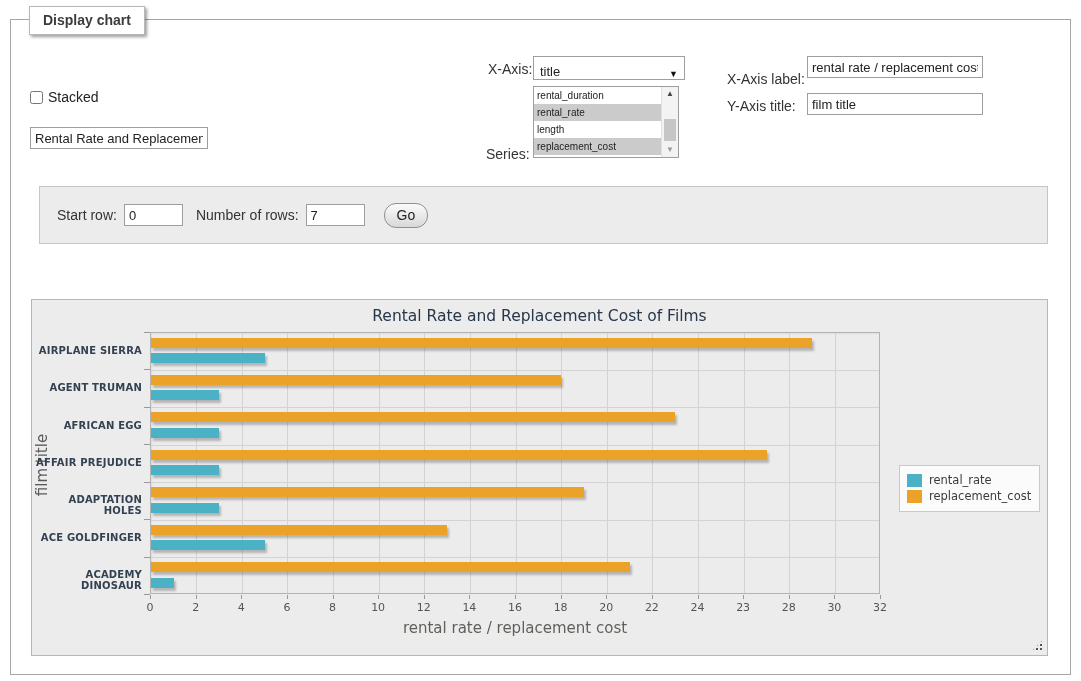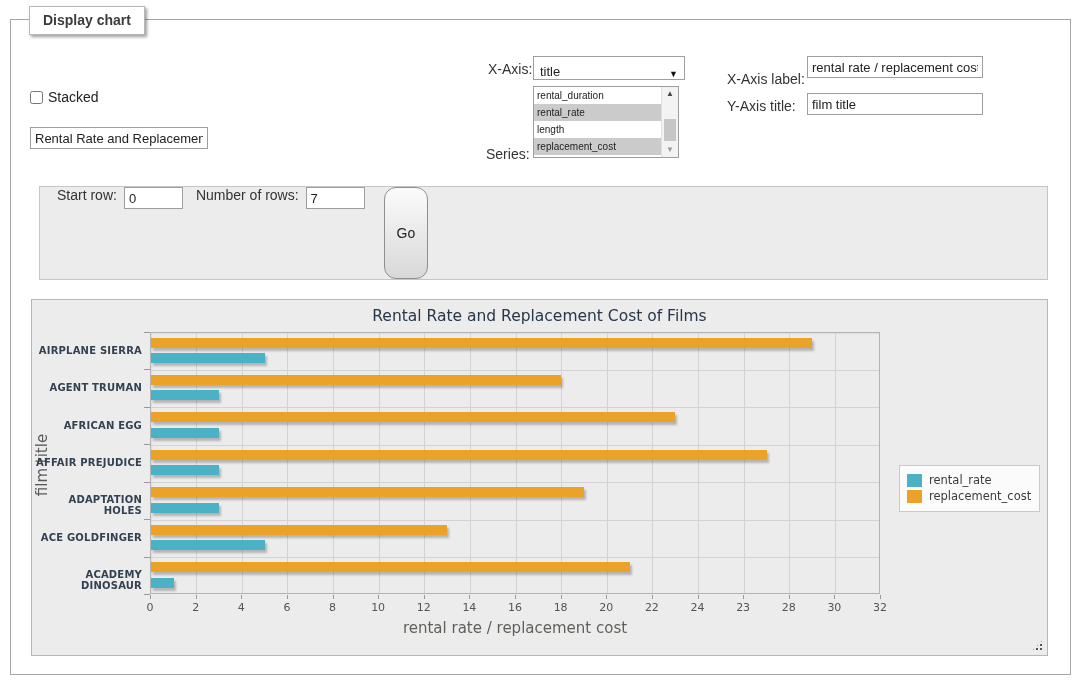--- a/index.html
+++ b/index.html
@@ -41,22 +41,22 @@
   .lb-btn { position: absolute; left: 0; width: 100%; height: 14px; text-align: center;
     font-size: 8px; line-height: 14px; color: #444; }
   .lb-btn.up { top: 0; }
   .lb-btn.down { bottom: 0; color: #9b9b9b; }
   .lb-thumb { position: absolute; left: 2px; width: 12px; top: 32px; height: 22px; background: #c6c6c6; }
 
   #x-label-input { position: absolute; left: 796px; top: 36px; width: 176px; }
   #y-label-input { position: absolute; left: 796px; top: 73px; width: 176px; }
 
   
-  .rows-panel { position: absolute; left: 28px; top: 166px; width: 1009px; height: 94px;
-    background: #ececec; border: 1px solid #c6c6c6; display: flex; padding-left: 17px; }
+  .rows-panel { position: absolute; left: 28px; top: 166px; width: 1009px; height: 58px;
+    background: #ececec; border: 1px solid #c6c6c6; display: flex; align-items: center; padding-left: 17px; }
   .rows-panel label { font-size: 14px; color: #333; }
   .rows-panel .txt { width: 59px; margin-left: 7px; }
   .rows-panel .gap { margin-left: 13px; }
   .go-btn { margin-left: 19px; padding: 3px 12px 4px 12px; font-size: 14px; color: #222;
     font-family: "Liberation Sans", sans-serif;
     border: 1px solid #8f8f8f; border-radius: 12px;
     background: linear-gradient(#fbfbfb, #d8d8d8); cursor: pointer; }
 
   
   .chart-box { position: absolute; left: 20px; top: 279px; width: 1017px; height: 357px;

